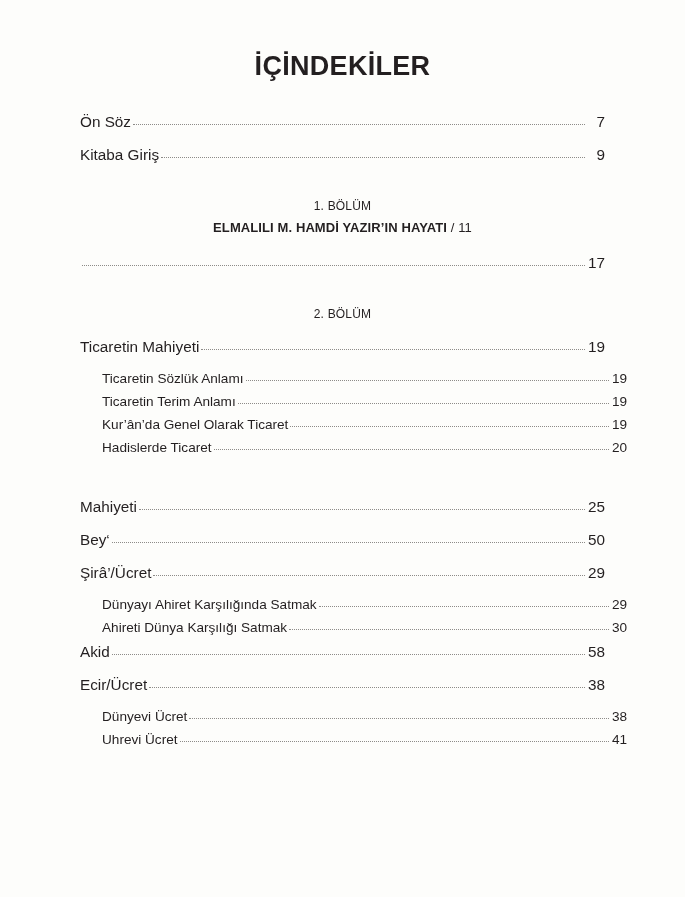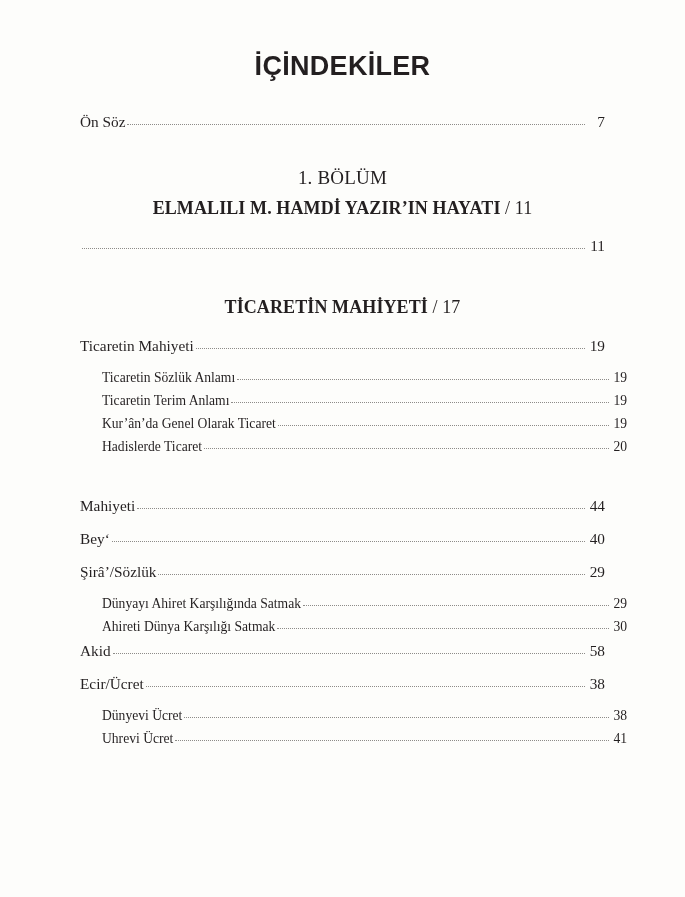--- a/index.html
+++ b/index.html
@@ -27,40 +27,39 @@
     font-weight: bold;
     letter-spacing: 0.3px;
     color: #231f20;
     margin: 0;
     padding-top: 52px;
     padding-bottom: 0;
     line-height: 1.1;
   }
   .toc-body {
     margin-top: 32px;
-    font-family: Liberation Serif, serif;
   }
 
   
   .section-head {
     text-align: center;
     margin: 0;
     padding: 0;
   }
   .section-head .sec-number {
     display: block;
-    font-size: 19px;
+    font-size: 12px;
     font-weight: normal;
     letter-spacing: 0.2px;
     line-height: 1.35;
     color: #231f20;
   }
   .section-head .sec-title-line {
     display: block;
-    font-size: 18px;
+    font-size: 13px;
     font-weight: bold;
     letter-spacing: 0.1px;
     line-height: 1.45;
     color: #231f20;
     margin-top: 5px;
   }
   .section-head .sec-title-line.second-line {
     margin-top: 0;
   }
   .section-head .sec-page {
@@ -120,33 +119,38 @@
 
   <h1 class="toc-title">İÇİNDEKİLER</h1>
 
   <div class="toc-body">
     <div id="toc-root">
         <div class="entry level1">
           <span class="label">Ön Söz</span>
           <span class="leader"></span>
           <span class="page-num">7</span>
         </div>
+        <div class="entry level1">
+          <span class="label">Kitaba Giriş</span>
+          <span class="leader"></span>
+          <span class="page-num">9</span>
+        </div>
         <div class="sec-gap-before"></div>
         <div class="section-head">
           <span class="sec-number">1. BÖLÜM</span>
           <span class="sec-title-line"><span>ELMALILI M. HAMDİ YAZIR’IN HAYATI</span> <span class="sec-page">/ 11</span></span>
         </div>
         <div class="sec-gap-after"></div>
         <div class="entry level1">
           <span class="leader"></span>
-          <span class="page-num">11</span>
+          <span class="page-num">17</span>
         </div>
         <div class="sec-gap-before"></div>
         <div class="section-head">
-          <span class="sec-title-line"><span>TİCARETİN MAHİYETİ</span> <span class="sec-page">/ 17</span></span>
+          <span class="sec-number">2. BÖLÜM</span>
         </div>
         <div class="sec-gap-after"></div>
         <div class="entry level1">
           <span class="label">Ticaretin Mahiyeti</span>
           <span class="leader"></span>
           <span class="page-num">19</span>
         </div>
         <div class="entry level2">
           <span class="label">Ticaretin Sözlük Anlamı</span>
           <span class="leader"></span>
@@ -165,29 +169,29 @@
         <div class="entry level2">
           <span class="label">Hadislerde Ticaret</span>
           <span class="leader"></span>
           <span class="page-num">20</span>
         </div>
         <div class="sec-gap-before"></div>
         <div class="sec-gap-after"></div>
         <div class="entry level1">
           <span class="label">Mahiyeti</span>
           <span class="leader"></span>
-          <span class="page-num">44</span>
+          <span class="page-num">25</span>
         </div>
         <div class="entry level1">
           <span class="label">Bey‘</span>
           <span class="leader"></span>
-          <span class="page-num">40</span>
-        </div>
-        <div class="entry level1">
-          <span class="label">Şirâ’/Sözlük</span>
+          <span class="page-num">50</span>
+        </div>
+        <div class="entry level1">
+          <span class="label">Şirâ’/Ücret</span>
           <span class="leader"></span>
           <span class="page-num">29</span>
         </div>
         <div class="entry level2">
           <span class="label">Dünyayı Ahiret Karşılığında Satmak</span>
           <span class="leader"></span>
           <span class="page-num">29</span>
         </div>
         <div class="entry level2">
           <span class="label">Ahireti Dünya Karşılığı Satmak</span>

